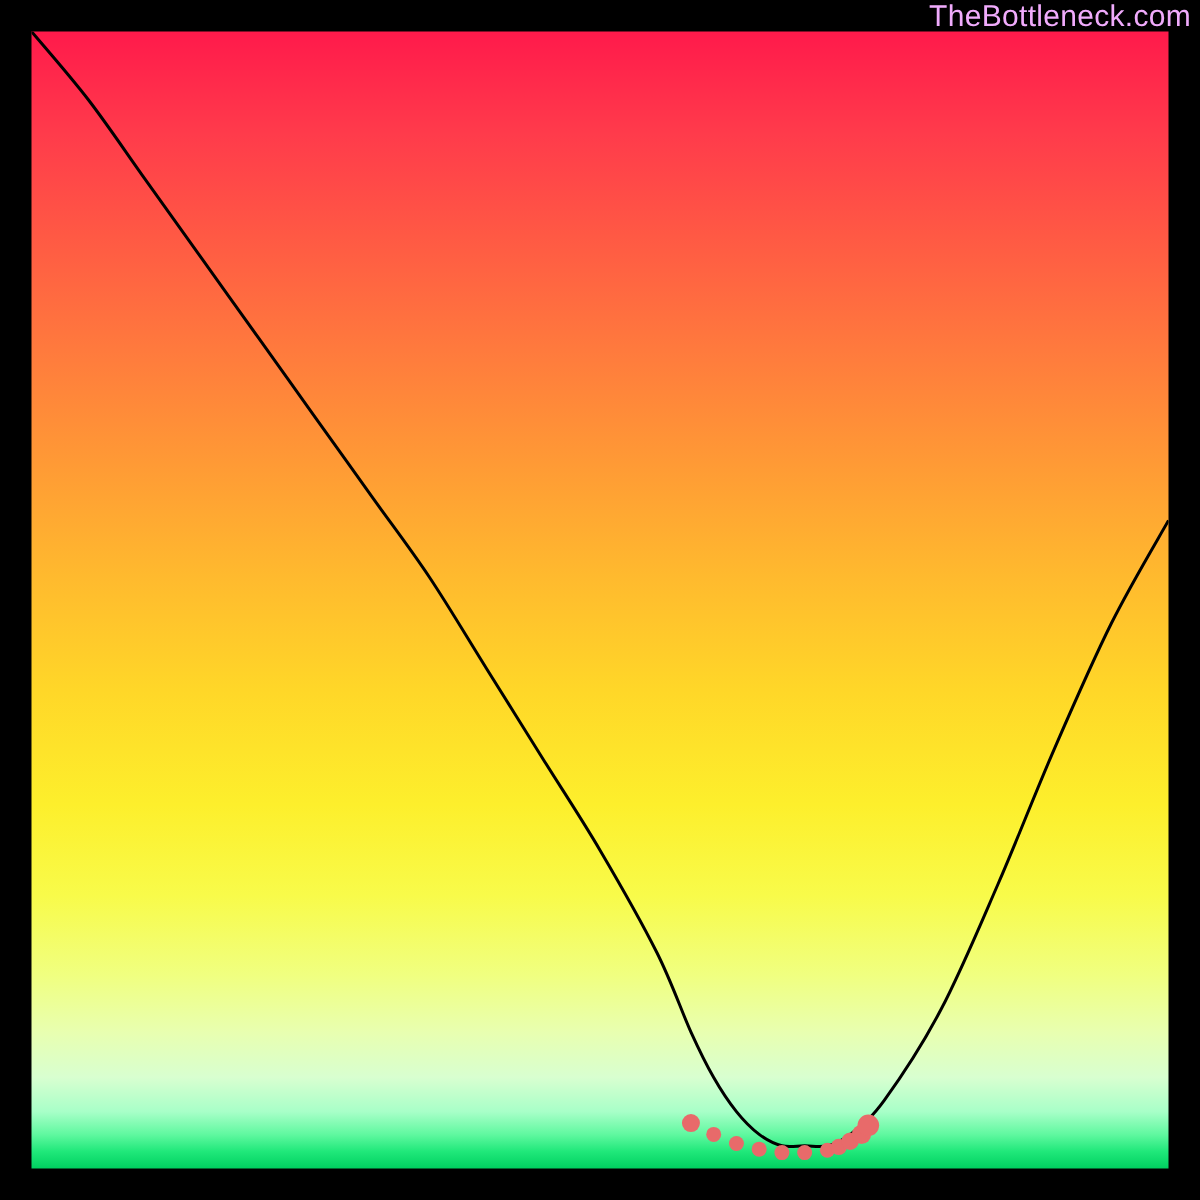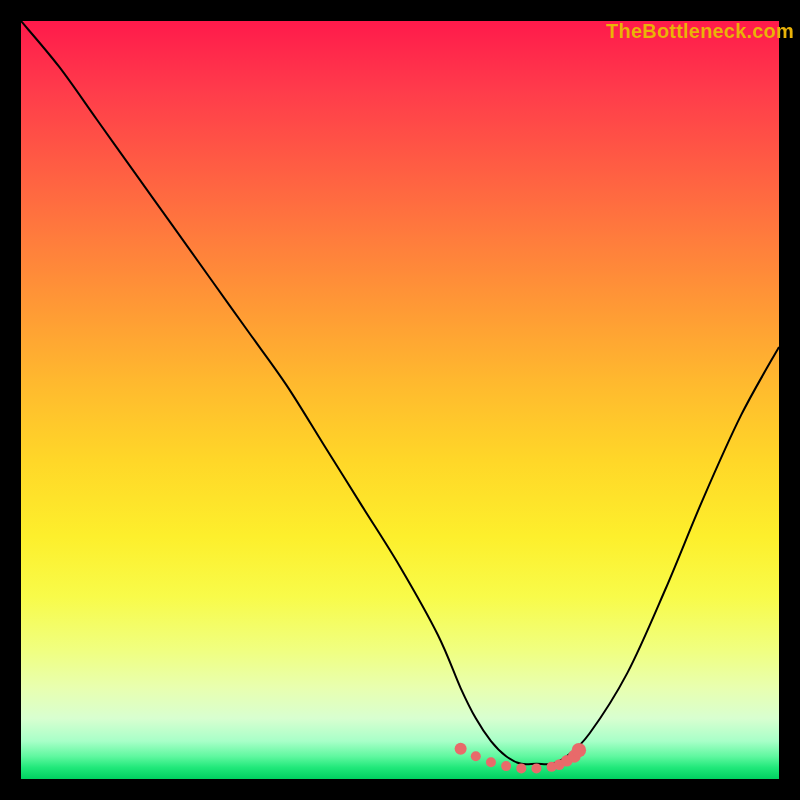--- a/index.html
+++ b/index.html
@@ -47,25 +47,24 @@
     position: absolute;
     left: 0;
     top: 0;
     width: 758px;
     height: 758px;
   }
   .watermark {
     position: absolute;
     top: 0px;
     right: 6px;
-    color: #eab308;
+    color: #f0abfc;
     font-size: 20px;
     letter-spacing: 0.2px;
-    font-weight: 700;
-    margin-top: 20px;
+    font-weight: 400;
   }
 </style>
 </head>
 <body>
 
 <div class="frame">
   <div class="plot"></div>
   <svg class="curve" viewBox="0 0 758 758" preserveAspectRatio="none">
     <path id="curve-path" fill="none" stroke-width="2" d="M 0.00 0.00 C 6.32 7.58, 25.27 29.06, 37.90 45.48 C 50.53 61.90, 63.17 80.85, 75.80 98.54 C 88.43 116.23, 101.07 133.91, 113.70 151.60 C 126.33 169.29, 138.97 186.97, 151.60 204.66 C 164.23 222.35, 176.87 240.03, 189.50 257.72 C 202.13 275.41, 214.77 293.09, 227.40 310.78 C 240.03 328.47, 252.67 344.89, 265.30 363.84 C 277.93 382.79, 290.57 404.27, 303.20 424.48 C 315.83 444.69, 328.47 464.91, 341.10 485.12 C 353.73 505.33, 366.37 524.28, 379.00 545.76 C 391.63 567.24, 406.79 593.77, 416.90 613.98 C 427.01 634.19, 433.32 653.14, 439.64 667.04 C 445.96 680.94, 449.75 688.52, 454.80 697.36 C 459.85 706.20, 464.91 713.78, 469.96 720.10 C 475.01 726.42, 480.07 731.47, 485.12 735.26 C 490.17 739.05, 495.23 741.58, 500.28 742.84 C 505.33 744.10, 510.39 742.84, 515.44 742.84 C 520.49 742.84, 525.55 744.10, 530.60 742.84 C 535.65 741.58, 539.44 740.31, 545.76 735.26 C 552.08 730.21, 558.39 726.42, 568.50 712.52 C 578.61 698.62, 593.77 675.88, 606.40 651.88 C 619.03 627.88, 631.67 597.56, 644.30 568.50 C 656.93 539.44, 669.57 506.60, 682.20 477.54 C 694.83 448.48, 707.47 419.43, 720.10 394.16 C 732.73 368.89, 751.68 337.31, 758.00 325.94" stroke="#000000"></path>
     <g id="marker-group">

